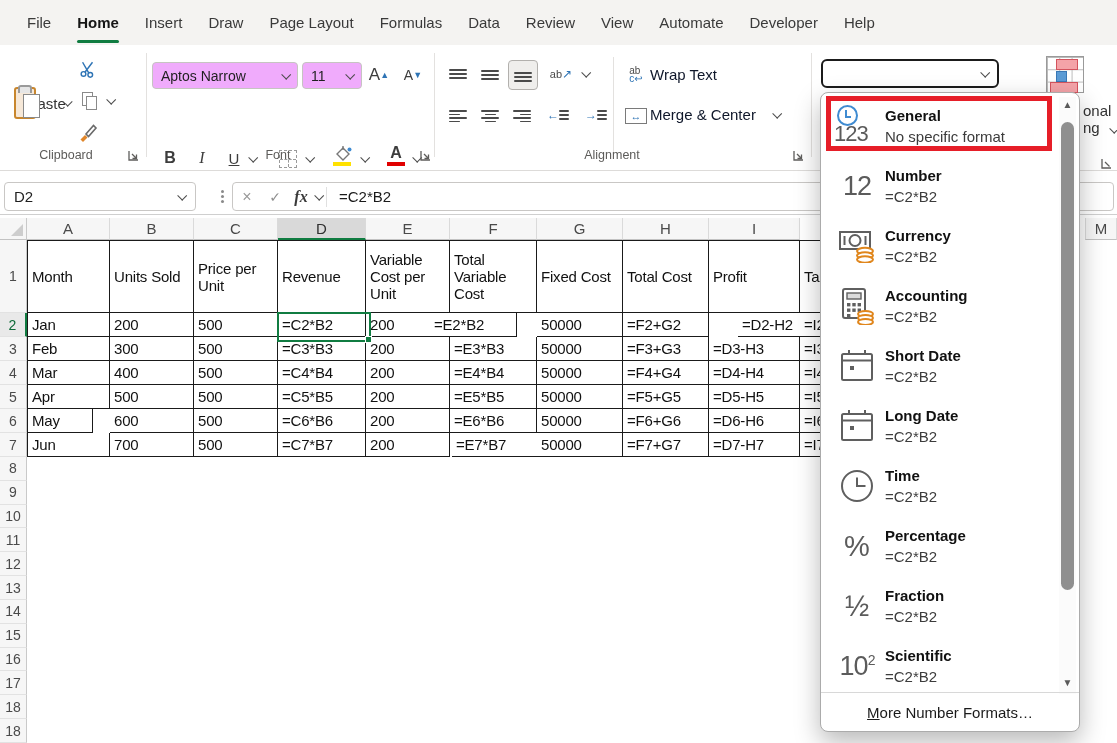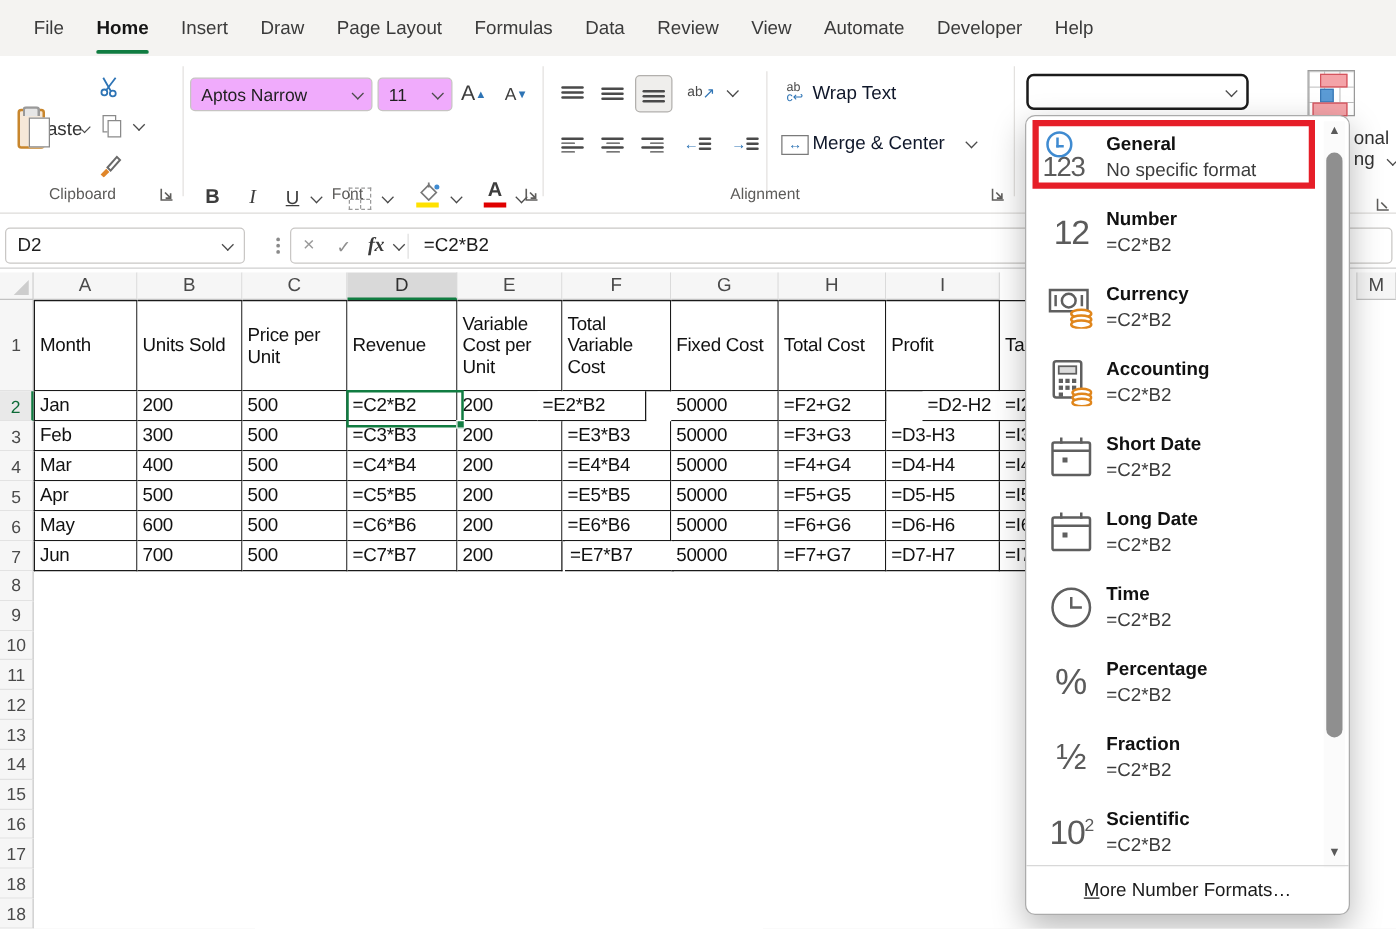--- a/index.html
+++ b/index.html
@@ -434,21 +434,21 @@
       <div class="cell" style="left: 110px; width: 84px; top: 167px; height: 24px;">500</div>
       <div class="cell" style="left: 194px; width: 84px; top: 167px; height: 24px;">500</div>
       <div class="cell" style="left: 278px; width: 88px; top: 167px; height: 24px;">=C5*B5</div>
       <div class="cell" style="left: 366px; width: 84px; top: 167px; height: 24px;">200</div>
       <div class="cell" style="left: 450px; width: 87px; top: 167px; height: 24px;">=E5*B5</div>
       <div class="cell" style="left: 537px; width: 86px; top: 167px; height: 24px;">50000</div>
       <div class="cell" style="left: 623px; width: 86px; top: 167px; height: 24px;">=F5+G5</div>
       <div class="cell" style="left: 709px; width: 91px; top: 167px; height: 24px;">=D5-H5</div>
       <div class="cell" style="left: 800px; width: 86px; top: 167px; height: 24px;">=I5</div>
       <div class="rh" style="top: 191px; height: 24px;">6</div>
-      <div class="cell leftb" style="left: 27px; width: 83px; top: 191px; height: 24px;">May</div>
+      <div class="cell leftb" style="left: 27px; width: 66px; top: 191px; height: 24px;">May</div>
       <div class="cell" style="left: 110px; width: 84px; top: 191px; height: 24px;">600</div>
       <div class="cell" style="left: 194px; width: 84px; top: 191px; height: 24px;">500</div>
       <div class="cell" style="left: 278px; width: 88px; top: 191px; height: 24px;">=C6*B6</div>
       <div class="cell" style="left: 366px; width: 84px; top: 191px; height: 24px;">200</div>
       <div class="cell" style="left: 450px; width: 87px; top: 191px; height: 24px;">=E6*B6</div>
       <div class="cell" style="left: 537px; width: 86px; top: 191px; height: 24px;">50000</div>
       <div class="cell" style="left: 623px; width: 86px; top: 191px; height: 24px;">=F6+G6</div>
       <div class="cell" style="left: 709px; width: 91px; top: 191px; height: 24px;">=D6-H6</div>
       <div class="cell" style="left: 800px; width: 86px; top: 191px; height: 24px;">=I6</div>
       <div class="rh" style="top: 215px; height: 24px;">7</div>

